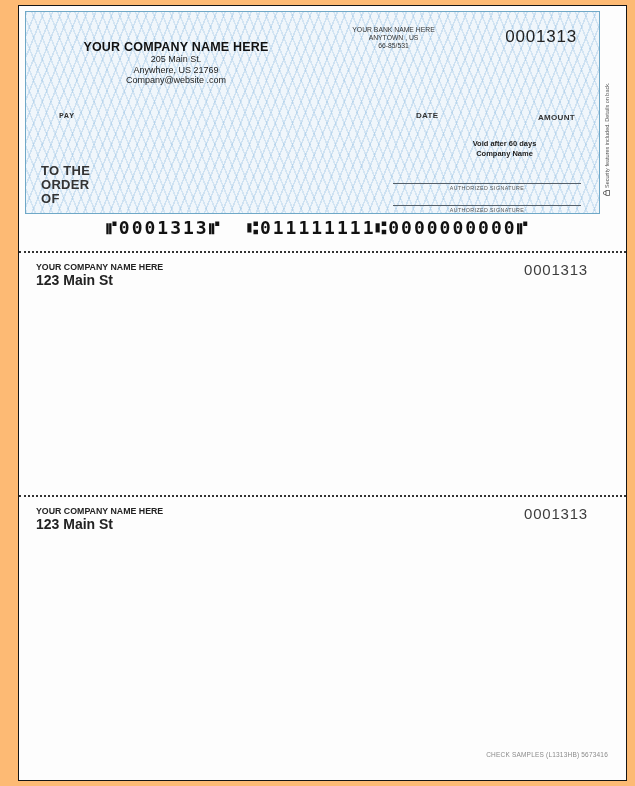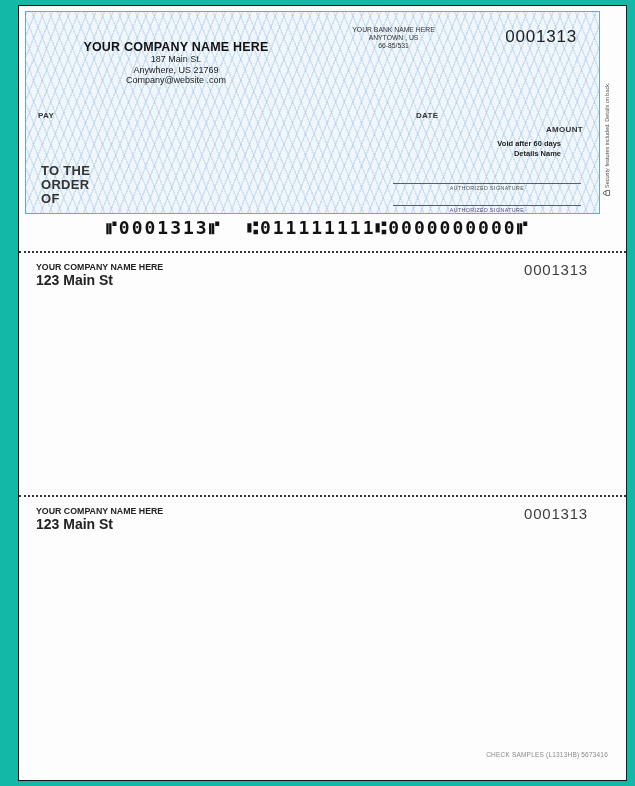--- a/index.html
+++ b/index.html
@@ -1,18 +1,18 @@
 <!DOCTYPE html>
 <html><head>
 <meta charset="utf-8">
 <style>
   * { margin:0; padding:0; box-sizing:border-box; }
   html,body { background:#fff; }
   .page {
-    position:relative; width:635px; height:786px; background:#14b8a6;
+    position:relative; width:635px; height:786px; background:#fdba74;
     font-family:"Liberation Sans", sans-serif; color:#1a1a1a; overflow:hidden;
   }
   .doc {
     position:absolute; left:18px; top:5px; width:609px; height:776px;
     border:1.6px solid #151515; background:#fdfdfd;
   }
   
   .check {
     position:absolute; left:6px; top:5px; width:575px; height:203px;
     border:1.5px solid #6fa8c7;
@@ -22,24 +22,24 @@
       repeating-linear-gradient(68deg, rgba(126,178,221,0.26) 0px, rgba(126,178,221,0.26) 1.5px, transparent 1.5px, transparent 8px);
   }
   .company-block { position:absolute; left:40px; top:28px; width:220px; text-align:center; }
   .company-name { font-size:12.5px; font-weight:bold; letter-spacing:.2px; color:#111; }
   .company-line { font-size:9px; line-height:10.5px; color:#222; }
   .bank-block { position:absolute; left:300px; top:14px; width:135px; text-align:center; color:#333; }
   .bank-name { font-size:6.8px; line-height:8px; }
   .bank-line { font-size:6.8px; line-height:8px; }
   .check-number { position:absolute; right:22px; top:15px; font-size:17px; letter-spacing:.8px; color:#222; }
   .lbl { font-size:8px; font-weight:bold; color:#333; letter-spacing:.3px; }
-  .pay-label { position:absolute; left:12px; top:99px; }
+  .pay-label { position:absolute; left:33px; top:99px;font-family:Liberation Mono, monospace; }
   .date-label { position:absolute; left:390px; top:99px; }
-  .amount-label { position:absolute; left:512px; top:113px;margin-left:8px; }
-  .void-block { position:absolute; left:392px; top:127px; width:143px; text-align:right; }
+  .amount-label { position:absolute; left:512px; top:101px; }
+  .void-block { position:absolute; left:407px; top:127px; width:143px; text-align:center; }
   .void-line { font-size:7.5px; font-weight:bold; color:#222; line-height:9.5px; }
   .order-block { position:absolute; left:15px; top:152px; }
   .order-line { font-size:13px; font-weight:bold; color:#333; line-height:14px; letter-spacing:.3px; }
   .sig { position:absolute; left:367px; width:188px; border-top:1px solid #55606a; text-align:center; }
   .sig1 { top:171px; } .sig2 { top:193px; }
   .sig-label { font-size:5.3px; color:#555; letter-spacing:.4px; padding-top:1px; }
   .micr {
     position:absolute; left:87px; top:211px; font-family:"DejaVu Sans Mono","DejaVu Sans",monospace;
     font-size:18px; font-weight:bold; letter-spacing:2px; color:#111; white-space:pre;
   }
@@ -66,40 +66,40 @@
 </head>
 <body>
 
 <div class="page">
   <div class="doc">
 
     <div class="check">
 
       <div class="company-block">
         <div class="company-name">YOUR COMPANY NAME HERE</div>
-        <div class="company-line">187 Main St.</div>
+        <div class="company-line">205 Main St.</div>
         <div class="company-line">Anywhere, US 21769</div>
         <div class="company-line">Company@website .com</div>
       </div>
 
       <div class="bank-block">
         <div class="bank-name">YOUR BANK NAME HERE</div>
         <div class="bank-line">ANYTOWN , US</div>
         <div class="bank-line">66-85/531</div>
       </div>
 
       <div class="check-number">0001313</div>
 
       <div class="lbl pay-label">PAY</div>
       <div class="lbl date-label">DATE</div>
       <div class="lbl amount-label">AMOUNT</div>
 
       <div class="void-block">
         <div class="void-line">Void after 60 days</div>
-        <div class="void-line">Details Name</div>
+        <div class="void-line">Company Name</div>
       </div>
 
       <div class="order-block">
         <div class="order-line">TO THE</div>
         <div class="order-line">ORDER</div>
         <div class="order-line">OF</div>
       </div>
 
       <div class="sig sig1">
         <div class="sig-label">AUTHORIZED SIGNATURE</div>

